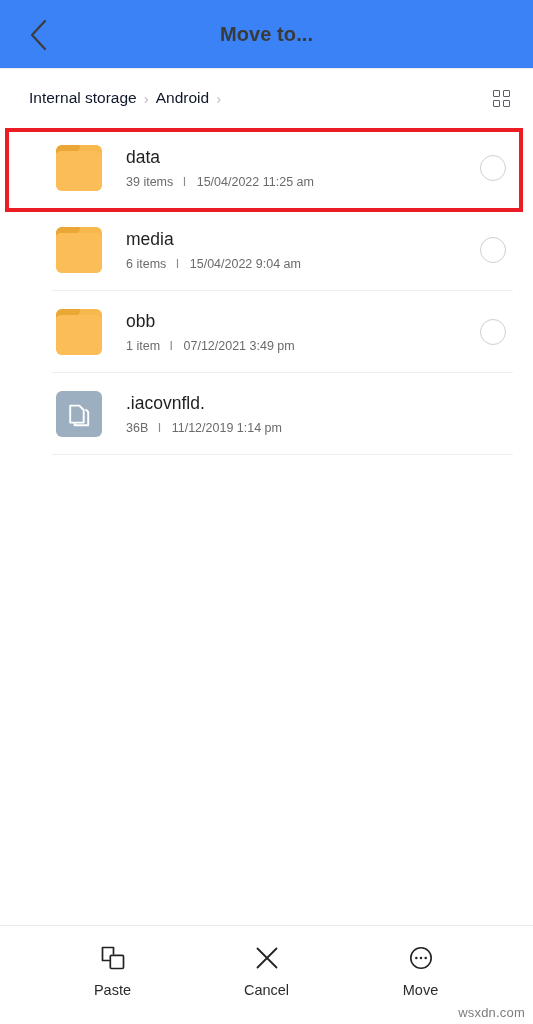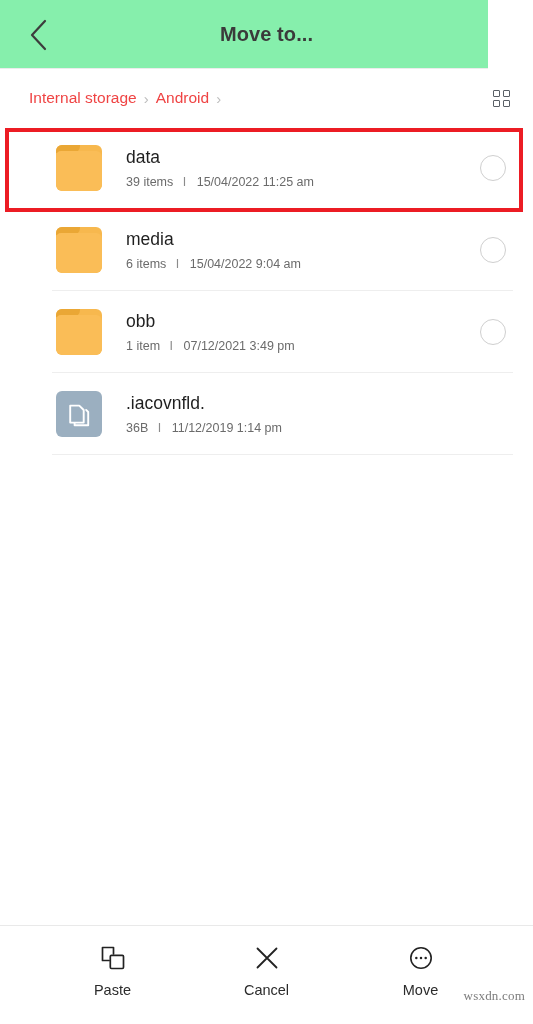--- a/index.html
+++ b/index.html
@@ -13,24 +13,24 @@
     color: #2e2e2e;
     position: relative;
     overflow: hidden;
     -webkit-font-smoothing: antialiased;
   }
 
   
   .header {
     position: absolute;
     top: 0; left: 0;
-    width: 488px;
+    width: 533px;
     height: 69px;
     border-bottom: 1px solid #ececec;
-    background: #86efac;
+    background: #3b82f6;
   }
   .back-btn {
     position: absolute;
     left: 16px; top: 13px;
     width: 44px; height: 44px;
     display: flex; align-items: center; justify-content: center;
     cursor: pointer;
   }
   .back-btn svg { display: block; }
   .header-title {
@@ -52,21 +52,21 @@
     background: #ffffff;
   }
   .crumbs {
     position: absolute;
     left: 29px; top: 0; height: 58px;
     display: flex; align-items: center;
     gap: 0px;
   }
   .crumb {
     font-size: 15.5px;
-    color: #ef4444;
+    color: #0f172a;
     cursor: pointer;
     white-space: nowrap;
   }
   .crumb-sep {
     display: inline-block;
     margin: 0 7px;
     color: #bdbdbd;
     font-size: 15px;
     line-height: 1;
   }
@@ -228,25 +228,24 @@
   }
   .tb-label {
     font-size: 14.5px;
     color: #2b2b2b;
     line-height: 16px;
   }
 
   
   .watermark {
     position: absolute;
-    right: 8px; bottom: 20px;
+    right: 8px; bottom: 4px;
     font-size: 13px;
     color: #7d7d7d;
     letter-spacing: .2px;
-    font-family: Liberation Serif, serif;
   }
 </style>
 </head>
 <body>
 
 <div class="header">
   <div class="back-btn">
     <span>
       <svg width="22" height="34" viewBox="0 0 22 34" fill="none">
         <path d="M18 3 L5 17 L18 31" stroke="#3c3c3c" stroke-width="2.2" fill="none" stroke-linecap="round" stroke-linejoin="round"></path>

